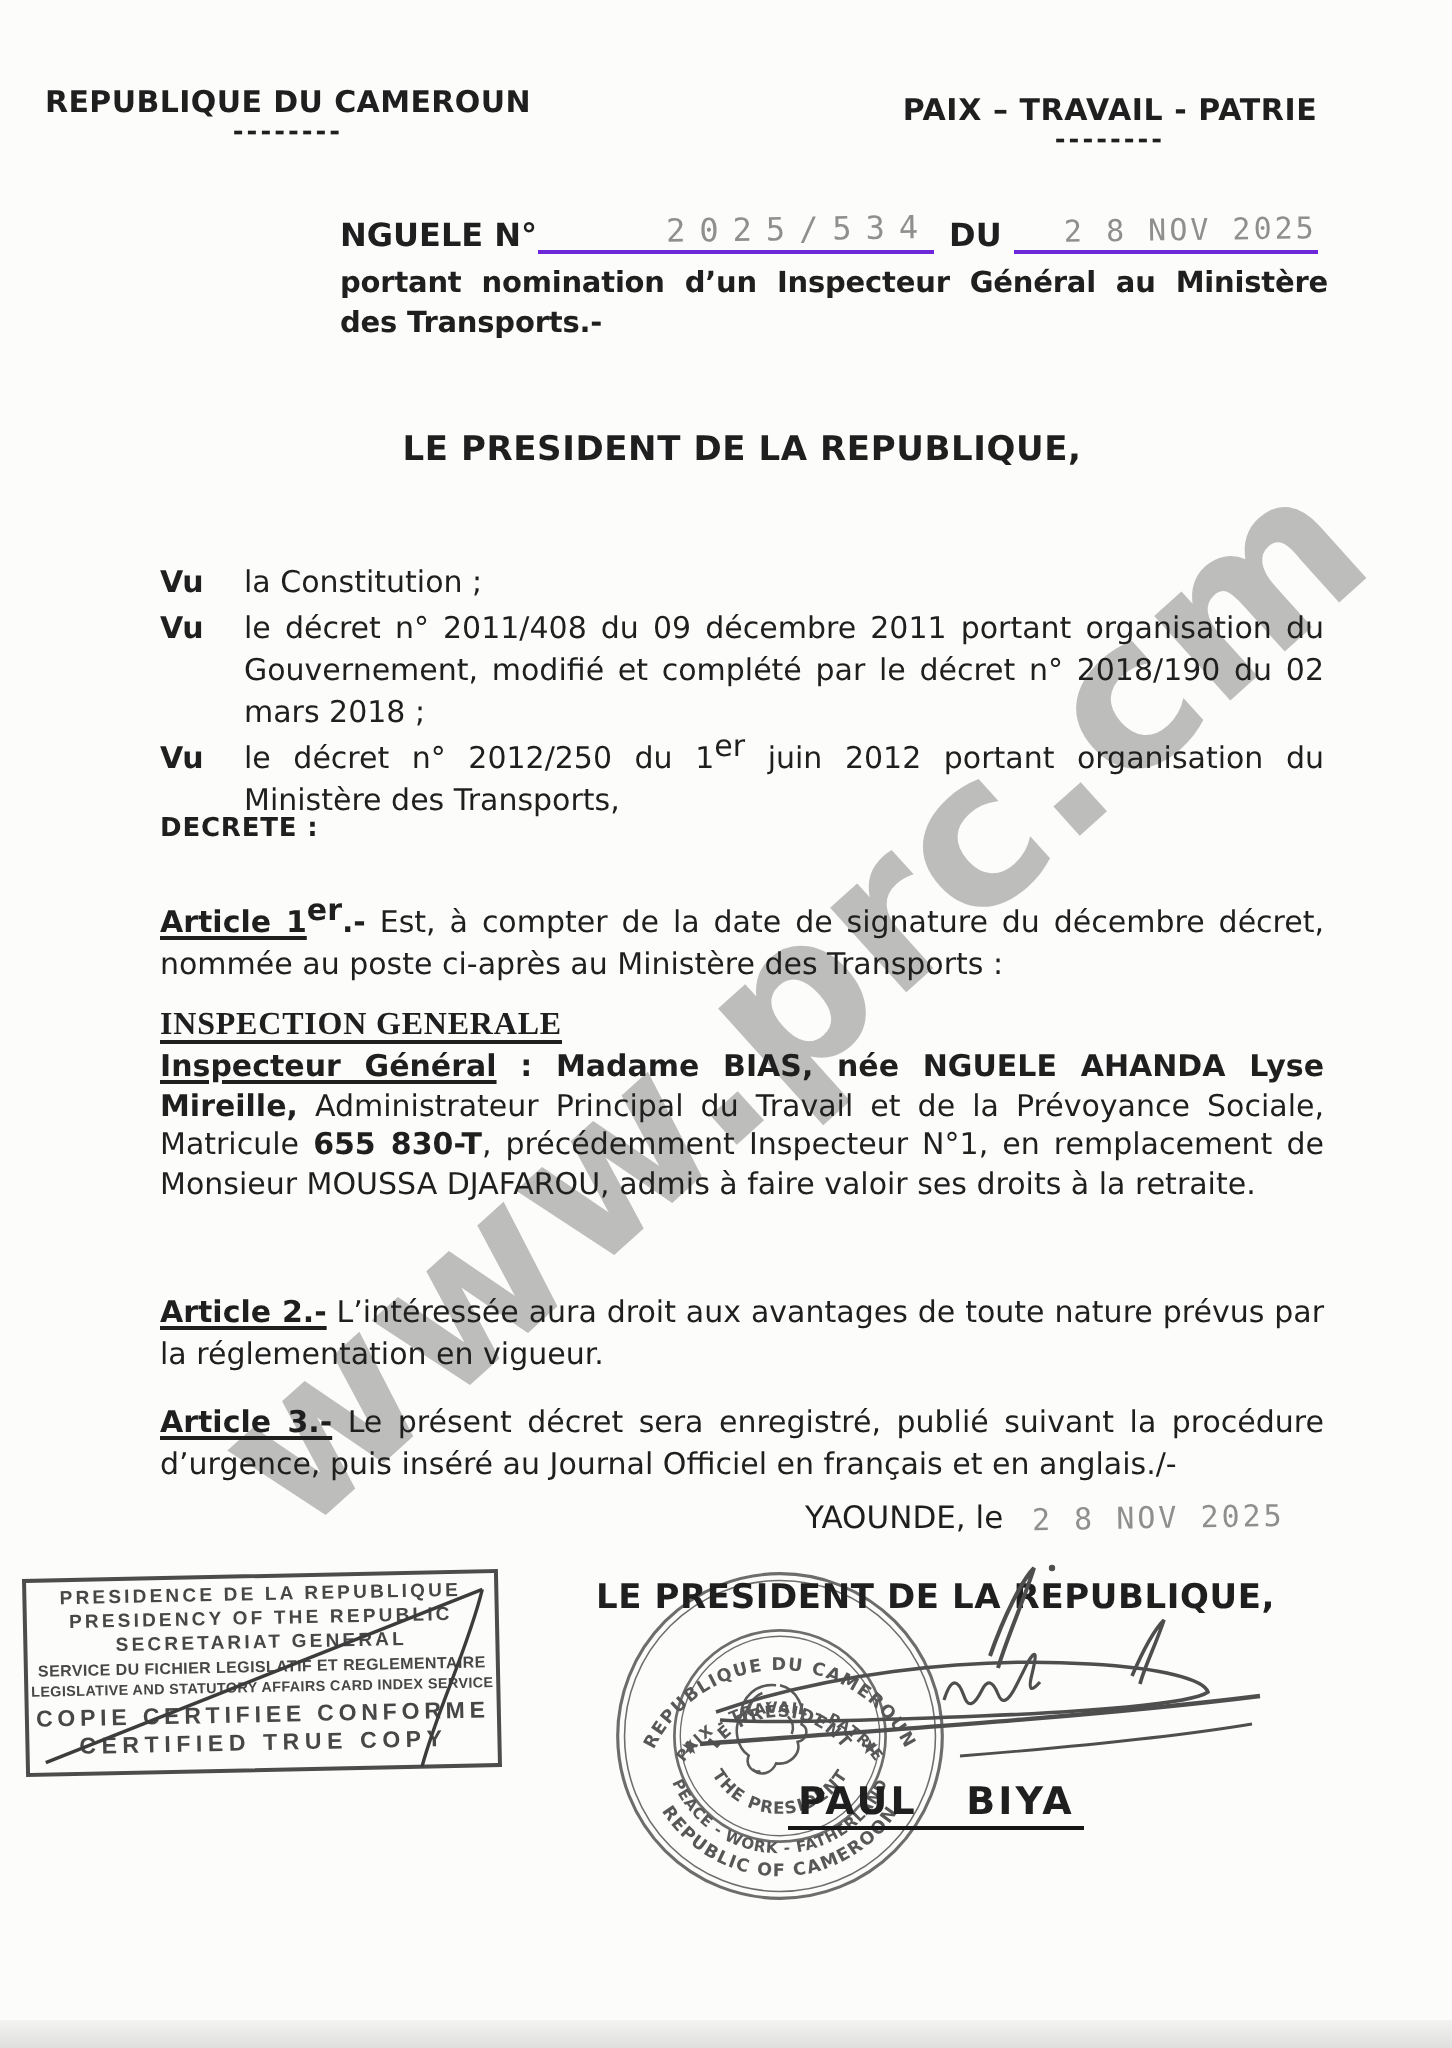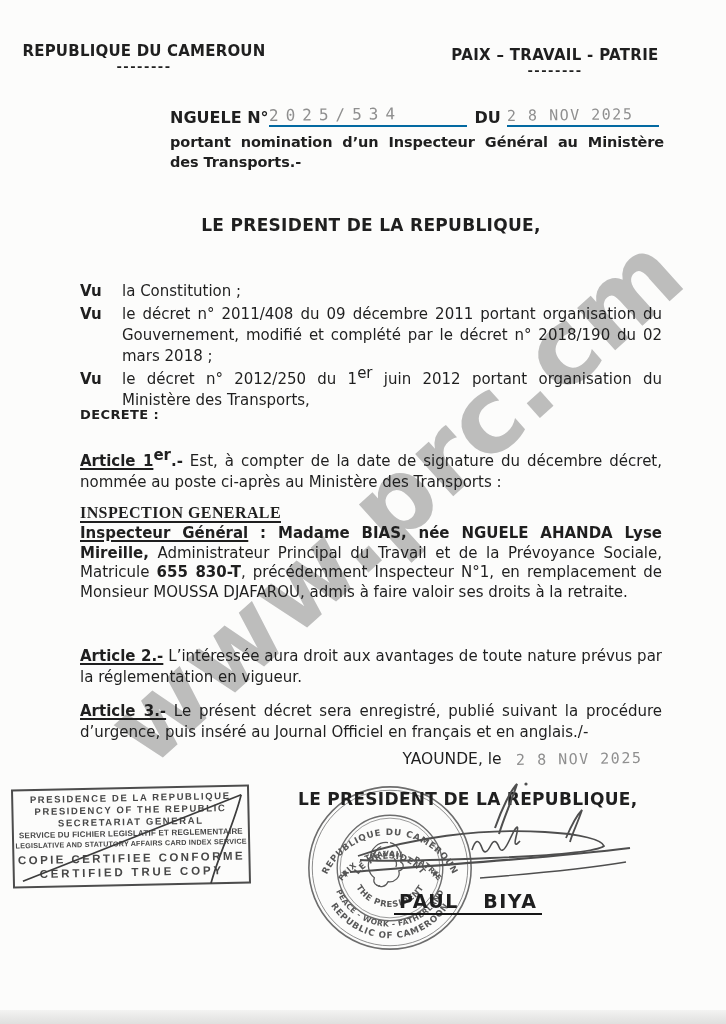--- a/index.html
+++ b/index.html
@@ -23,21 +23,21 @@
   }
 
   
   .hdr-left  { left:22px;  top:42px; width:244px; text-align:center; font-size:15px; font-weight:bold; letter-spacing:0.2px; z-index:2; }
   .hdr-right { left:438px; top:46px; width:234px; text-align:center; font-size:15px; font-weight:bold; letter-spacing:0.3px; z-index:2; }
   .dashes { font-weight:bold; letter-spacing:1.5px; font-size:13px; margin-top:-1px; }
 
   
   .decree { left:170px; top:106px; width:494px; z-index:2; }
   .decree-line1 { display:flex; align-items:flex-end; font-size:16px; font-weight:bold; }
-  .ustamp { display:inline-block; border-bottom:2px solid #0369a1; text-align:left; }
+  .ustamp { display:inline-block; border-bottom:2px solid #6d28d9; text-align:right; }
   .ustamp.num { width:198px; }
   .ustamp.date { width:152px; }
   .stamp-ink {
     font-family:"DejaVu Sans Mono","Liberation Mono",monospace;
     color:#8f8f8f; font-weight:normal; display:inline-block;
     transform:rotate(-0.8deg) translateY(-1px);
   }
   .stamp-num  { font-size:16px; letter-spacing:7px; }
   .stamp-date { font-size:15px; letter-spacing:1.5px; }
   .du { margin:0 6px 0 8px; }

